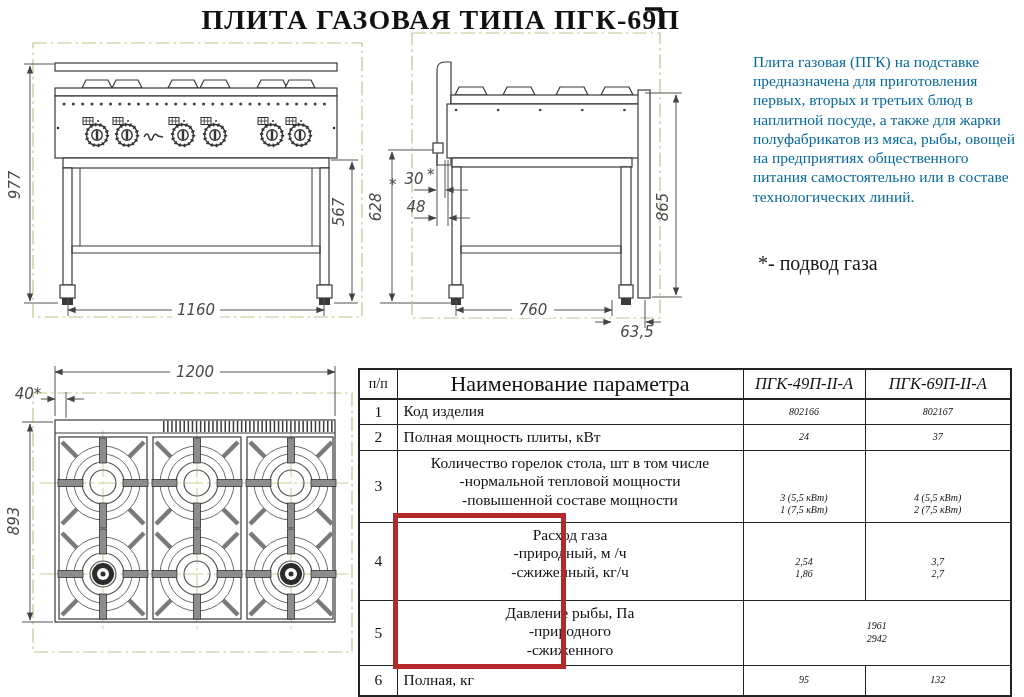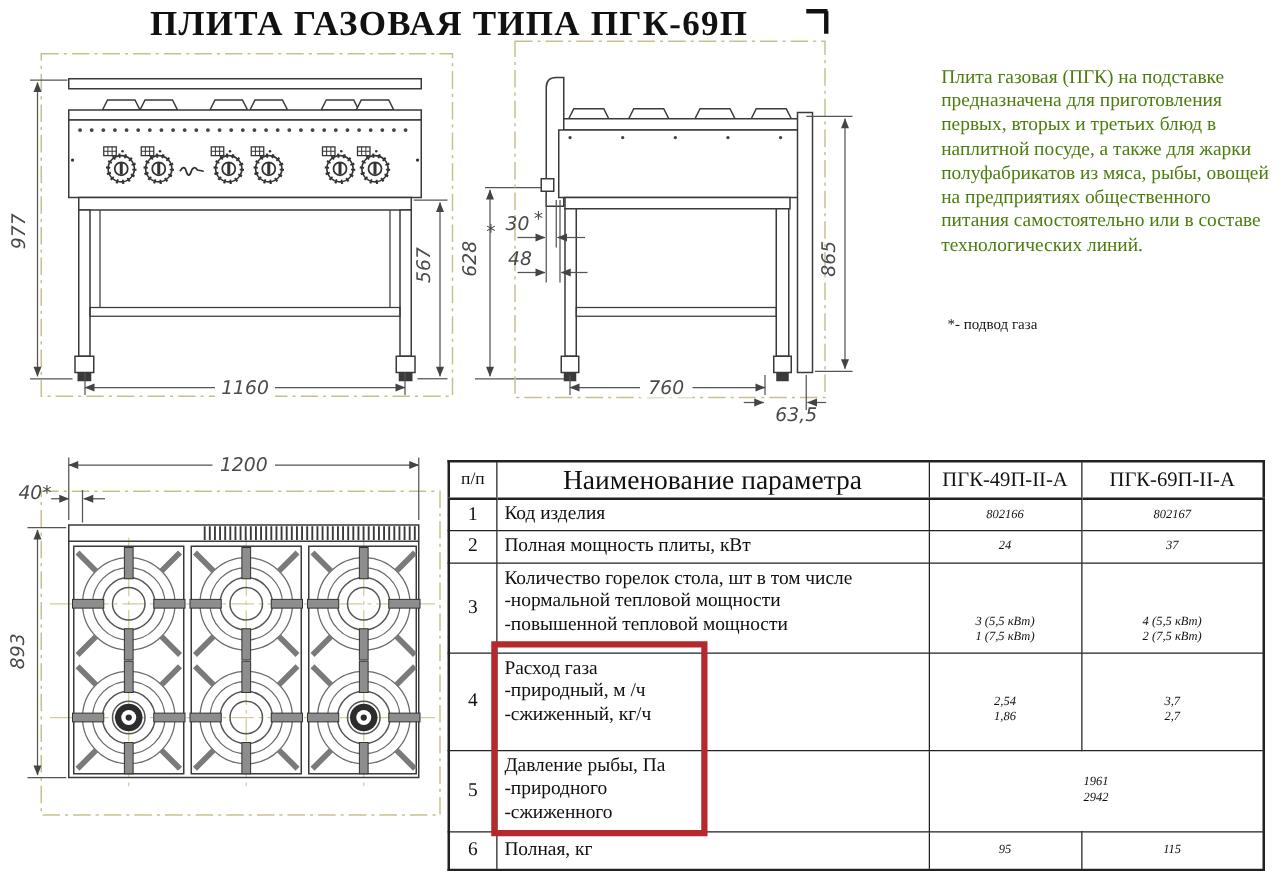--- a/index.html
+++ b/index.html
@@ -1,22 +1,22 @@
 <!DOCTYPE html>
 <html><head>
 <meta charset="utf-8">
 <style>
   html,body{margin:0;padding:0;background:#fff;}
   .page{position:relative;width:1024px;height:697px;background:#fff;overflow:hidden;
         font-family:"Liberation Serif",serif;color:#1a1a1a;}
-  .title{position:absolute;left:120px;top:4px;width:560px;text-align:left;
+  .title{position:absolute;left:120px;top:4px;width:560px;text-align:right;
          font-size:28px;font-weight:bold;letter-spacing:1px;color:#111;}
   .desc{position:absolute;left:753px;top:52px;width:264px;font-size:15.5px;
-        line-height:1.24;color:#4d7c0f;}
-  .footnote{position:absolute;left:758px;top:252px;font-size:12px;color:#181818;}
+        line-height:1.24;color:#0369a1;}
+  .footnote{position:absolute;left:758px;top:252px;font-size:20px;color:#181818;}
   
   svg.drawing{position:absolute;left:0;top:0;}
   .dd{fill:none;stroke:#c6c18b;stroke-width:1.2;stroke-dasharray:14 4 2.5 4;}
   .cl{stroke:#d2cd96;stroke-width:1;stroke-dasharray:18 4 3 4;fill:none;}
   .ln{stroke:#3a3a3a;stroke-width:1.2;fill:none;}
   .lnw{stroke:#3a3a3a;stroke-width:1.2;fill:#fff;}
   .lnt{stroke:#3a3a3a;stroke-width:1;fill:none;}
   .dk{fill:#3a3a3a;stroke:none;}
   .dots{stroke:#444;stroke-width:3;stroke-linecap:round;stroke-dasharray:0.1 9.2;fill:none;}
   .dots2{stroke:#444;stroke-width:2.6;stroke-linecap:round;stroke-dasharray:0.1 42;fill:none;}
@@ -29,24 +29,24 @@
   .diag line{stroke:#7a7a7a;stroke-width:4.5;}
   .lblbg{fill:#fff;stroke:none;}
   
   table.spec{position:absolute;left:358px;top:368px;border-collapse:collapse;
              table-layout:fixed;font-family:"Liberation Serif",serif;color:#111;border-radius:15px;}
   table.spec td{border:1px solid #222;padding:1px 6px;overflow:hidden;}
   table.spec{border:2px solid #222;}
   tr.h td{border-bottom:2px solid #222;text-align:center;vertical-align:middle;}
   .hd-num{font-size:14px;}
   .hd-name{font-size:22px;}
-  .hd-model{font-size:16.5px;}
+  .hd-model{font-size:16.5px;font-style:italic;}
   td.num{font-size:15.5px;text-align:center;vertical-align:middle;}
   td.name{font-size:15.5px;vertical-align:middle;line-height:1.22;}
-  td.name.top{vertical-align:top;padding-top:3px;}
+  td.name.top{vertical-align:top;padding-top:3px;text-align:center;}
   td.val{font-size:10px;text-align:center;vertical-align:middle;line-height:1.25;font-style:italic;}
   td.val.bottom{vertical-align:bottom;padding-bottom:5px;text-align:center;}
   .shift-down{transform:translateY(7px);}
   .redbox{position:absolute;left:393px;top:513px;width:163px;height:146px;
           border:5px solid #b5282c;z-index:5;}
 </style>
 </head>
 <body>
 
 <div class="page">
@@ -290,21 +290,21 @@
       <td class="num">2</td>
       <td class="name">Полная мощность плиты, кВт</td>
       <td class="val">24</td>
       <td class="val">37</td>
     </tr>
     <tr style="height:72px">
       <td class="num">3</td>
       <td class="name top">
         <div>Количество горелок стола, шт в том числе</div>
         <div>-нормальной тепловой мощности</div>
-        <div>-повышенной тепловой мощности</div>
+        <div>-повышенной составе мощности</div>
       </td>
       <td class="val bottom">
         <div>3 (5,5 кВт)</div>
             <div>1 (7,5 кВт)</div>
       </td>
       <td class="val bottom">
         <div>4 (5,5 кВт)</div>
             <div>2 (7,5 кВт)</div>
       </td>
     </tr>
@@ -337,20 +337,20 @@
       </td>
       <td class="val" colspan="2">
         <div>1961</div>
             <div>2942</div>
       </td>
     </tr>
     <tr style="height:31px">
       <td class="num">6</td>
       <td class="name">Полная, кг</td>
       <td class="val">95</td>
-      <td class="val">115</td>
+      <td class="val">132</td>
     </tr>
   </tbody>
     </table>
 
   <div class="redbox"></div>
 
 </div>
 
 </body></html>

